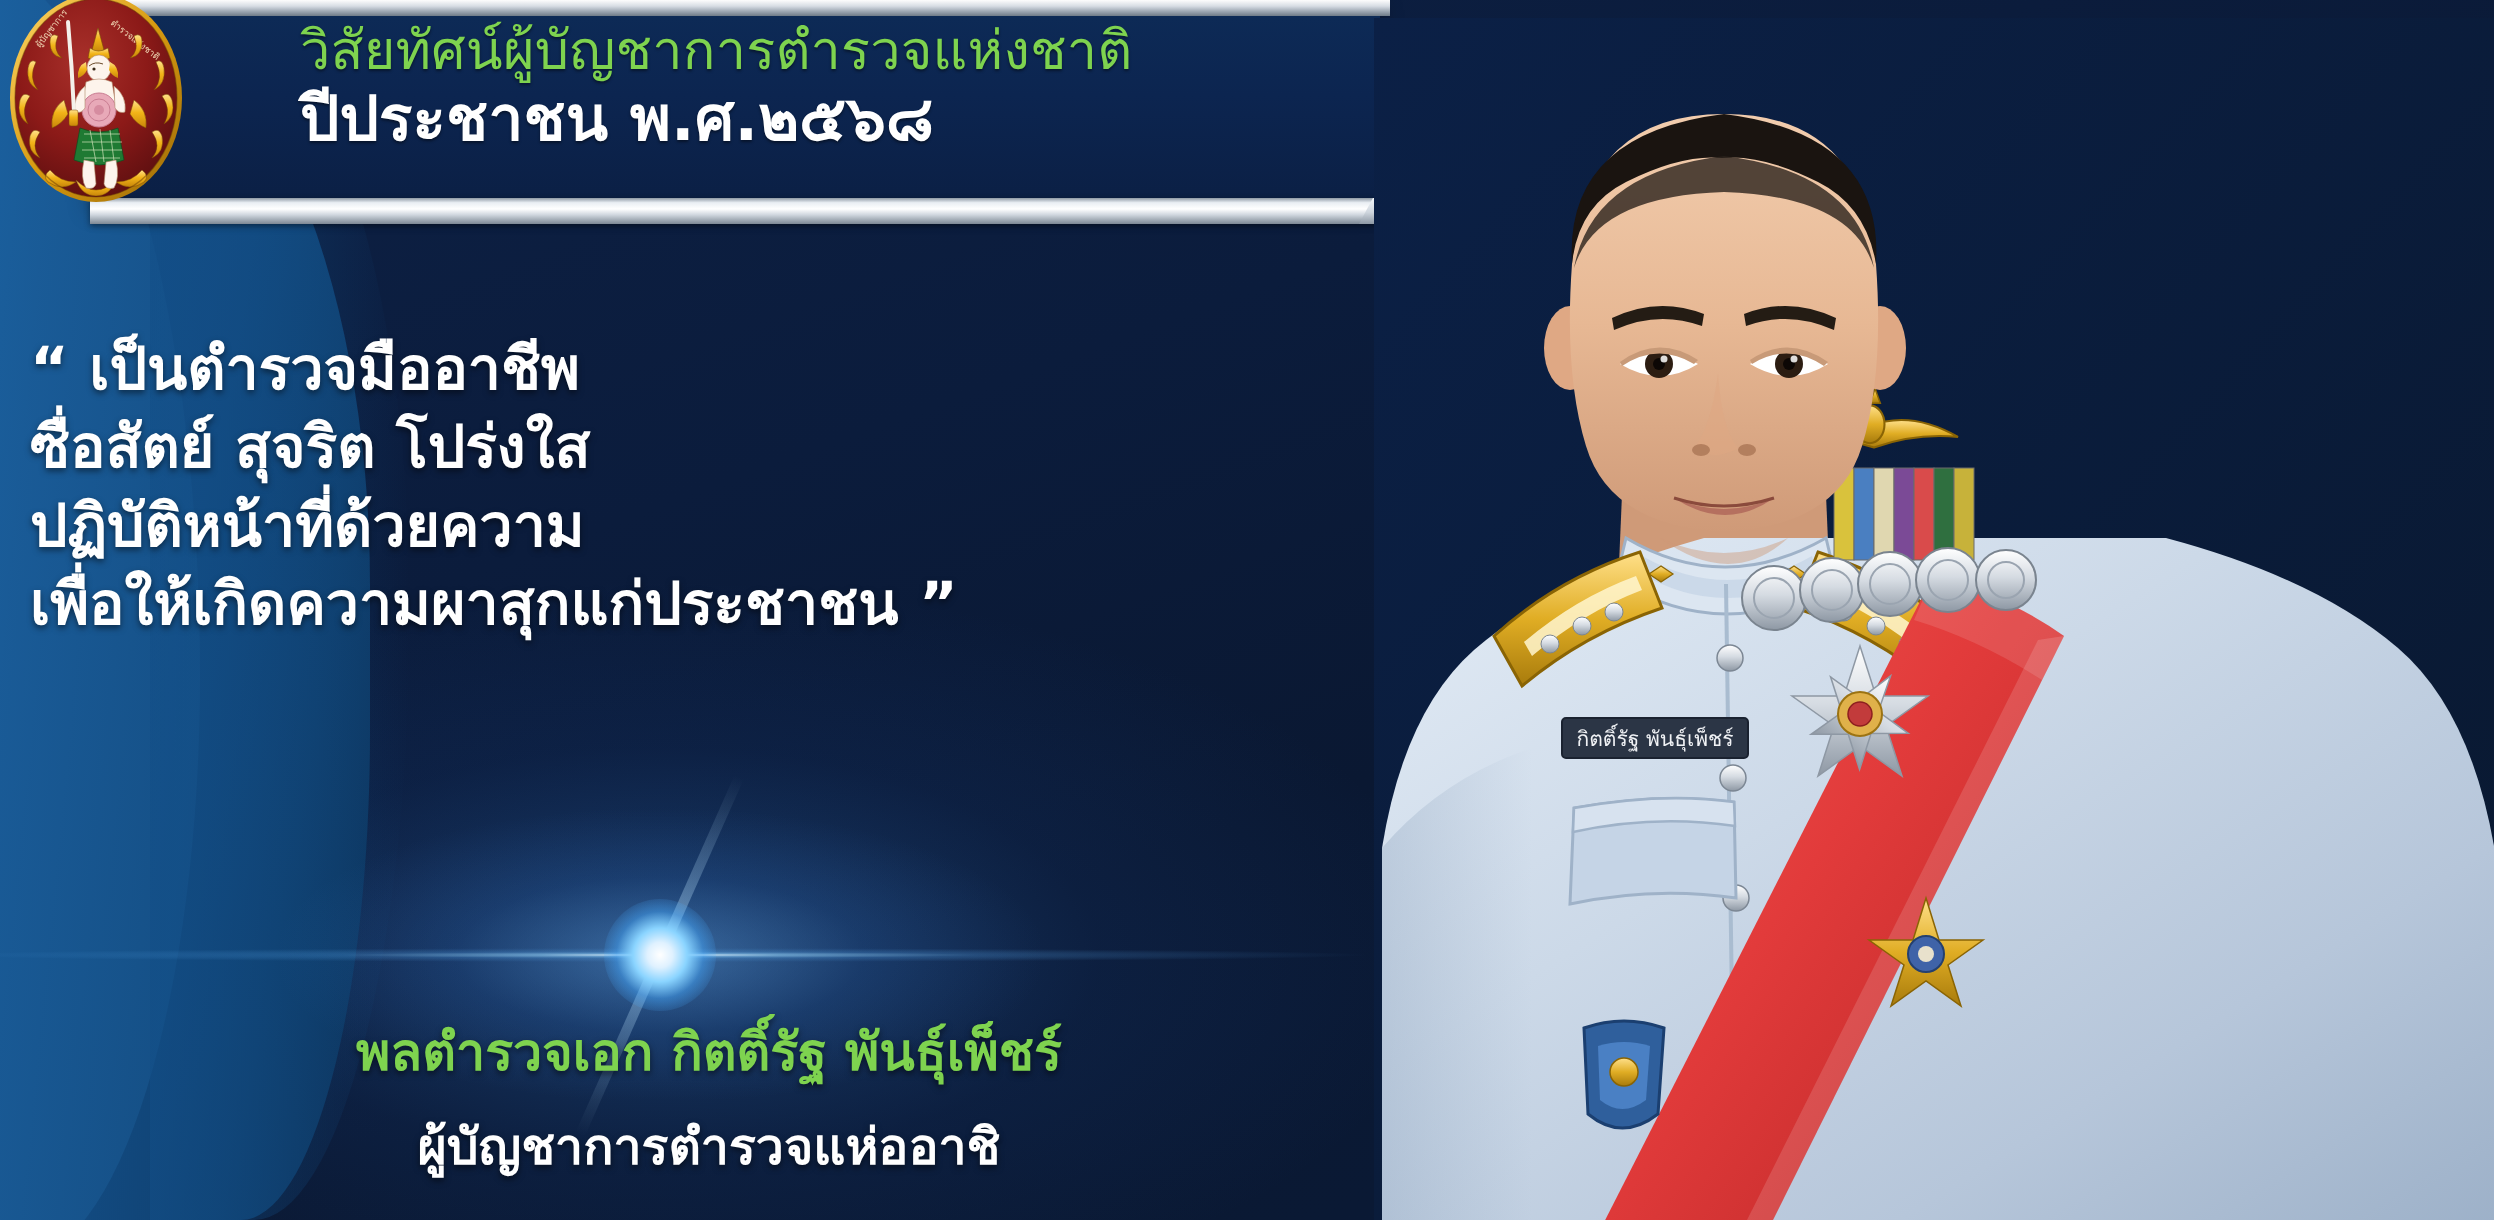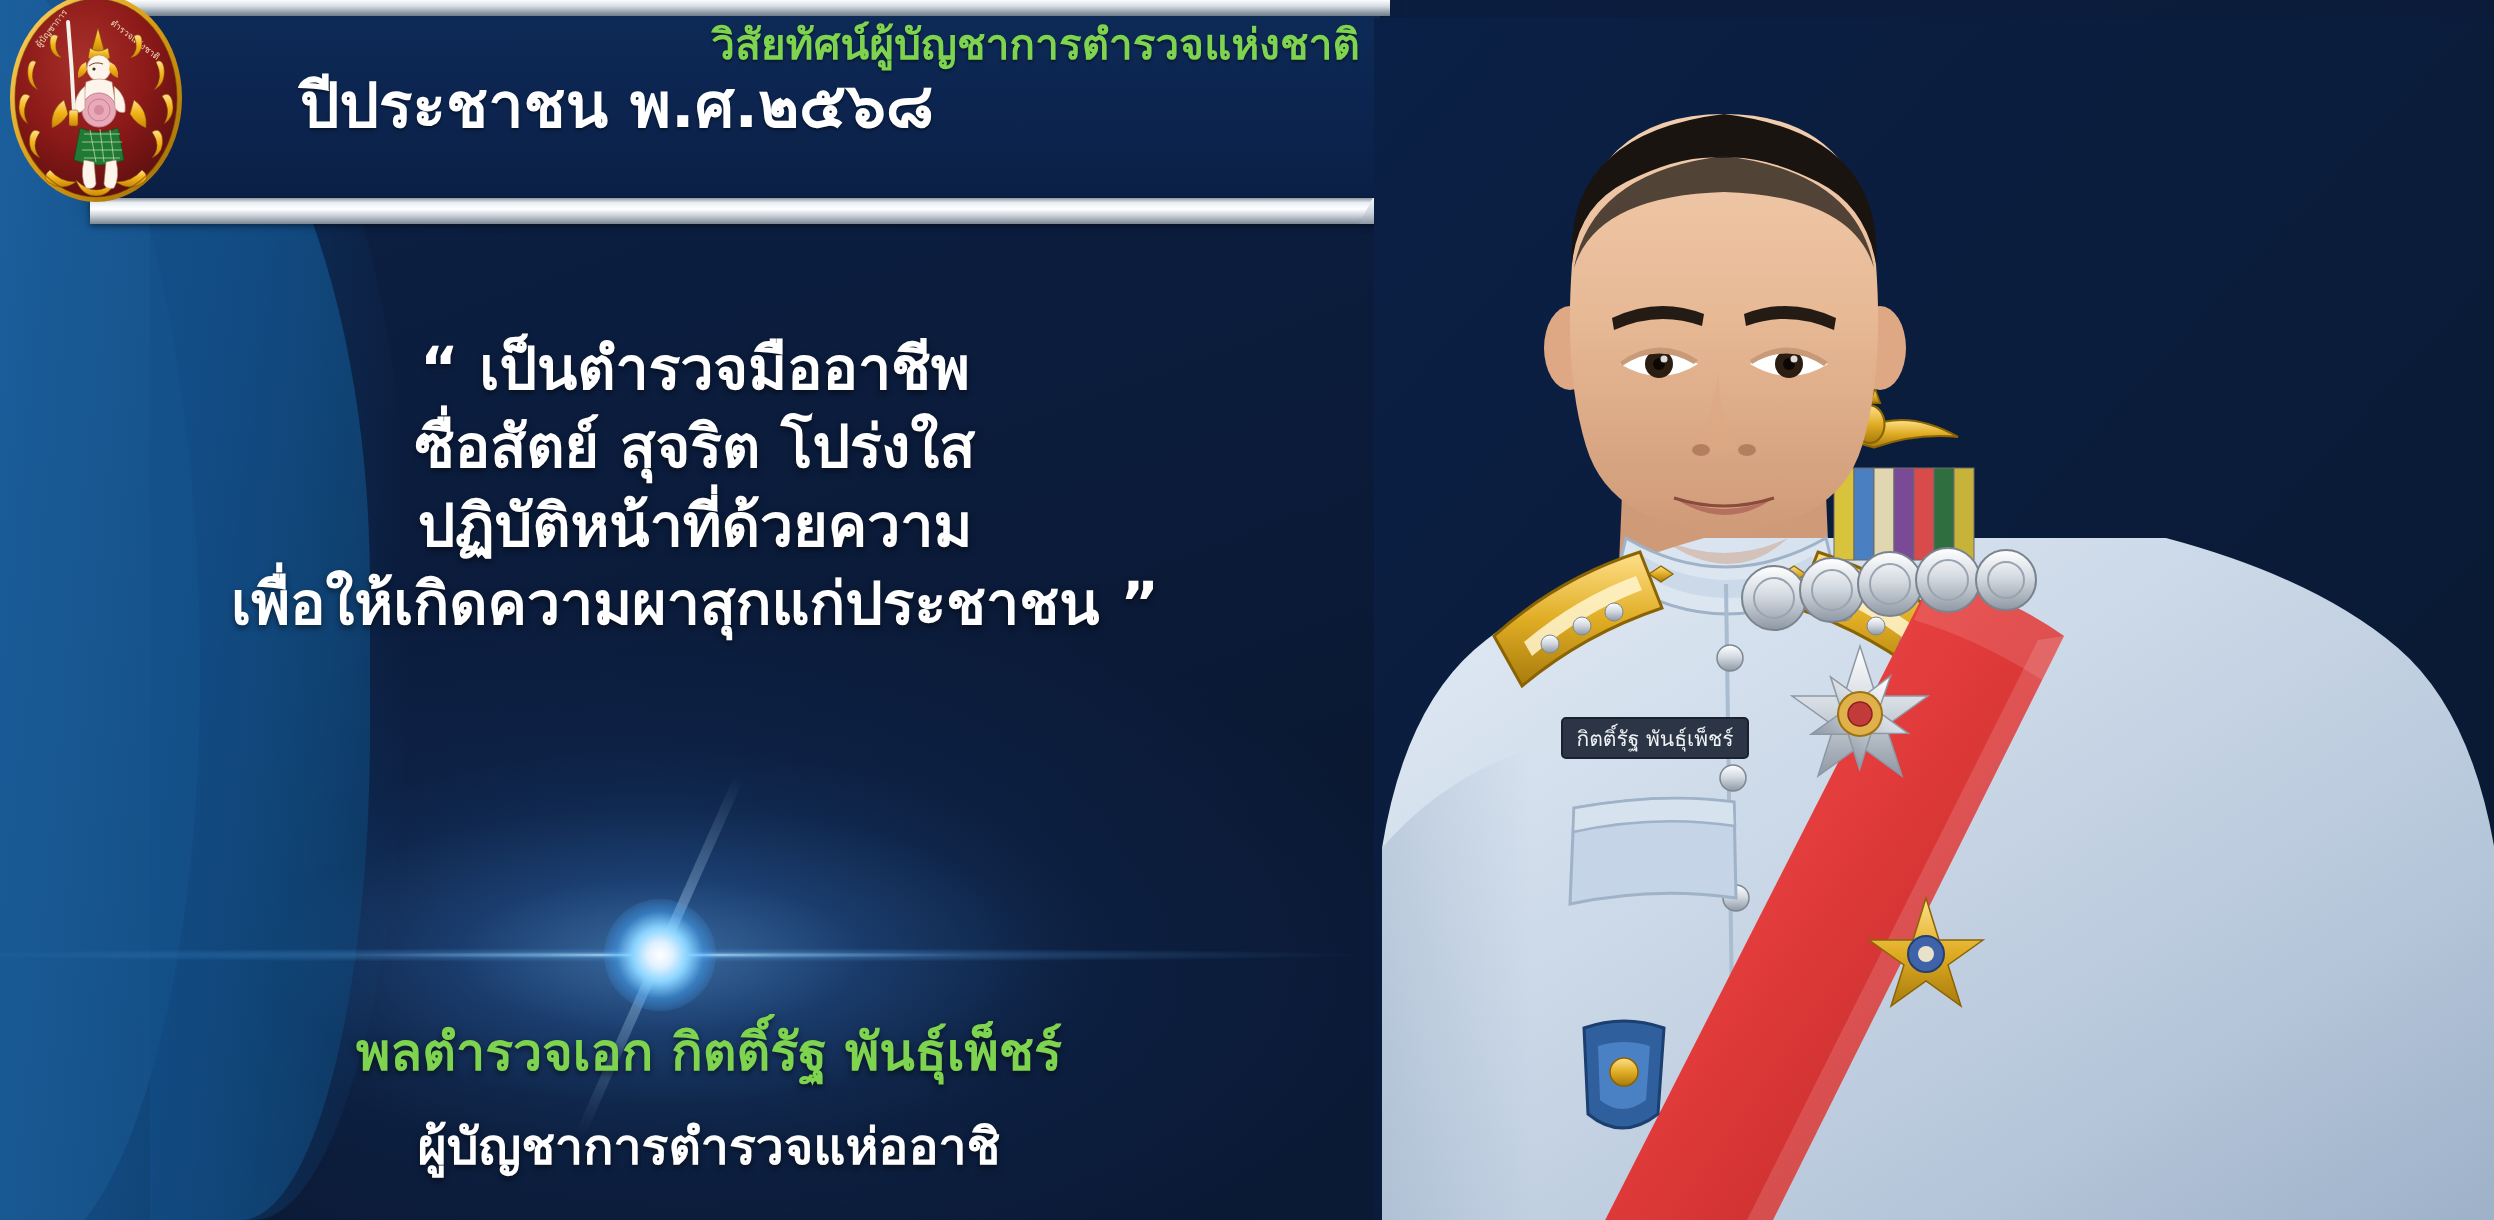--- a/index.html
+++ b/index.html
@@ -59,41 +59,40 @@
     content:""; position:absolute; right:-8px; top:0; width:34px; height:26px;
     background:linear-gradient(180deg,#f4f7fa 0%,#cfd6de 55%,#8d98a4 100%);
     transform:skewX(-28deg);
   }
 
   .header-text{
     position:absolute; left:300px; top:22px; width:1060px;
     line-height:1.08;
   }
   .hdr-line1{
-    font-size:42px; font-weight:700; color:#7ed34f;
+    font-size:54px; font-weight:400; color:#7ed34f;
     letter-spacing:.2px; white-space:nowrap;
     text-shadow:0 2px 3px rgba(0,0,0,.45);
-    text-align:right;
   }
   .hdr-line2{
     font-size:62px; font-weight:700; color:#ffffff;
     letter-spacing:.2px; white-space:nowrap; margin-top:6px;
     text-shadow:0 2px 3px rgba(0,0,0,.45);
   }
 
   
   .emblem{
     position:absolute; left:6px; top:-8px; width:180px; height:222px;
     z-index:6;
   }
 
   
   .quote{
     position:absolute; left:30px; top:330px; width:1330px;
-    text-align:center; color:#ffffff;
+    text-align:left; color:#ffffff;
     font-size:59px; font-weight:700; line-height:1.33;
     text-shadow:0 3px 6px rgba(0,0,0,.5);
     z-index:5;
   }
   .quote div{ white-space:nowrap; }
 
   
   .flare-core{
     position:absolute; left:604px; top:899px; width:112px; height:112px;
     border-radius:50%;

